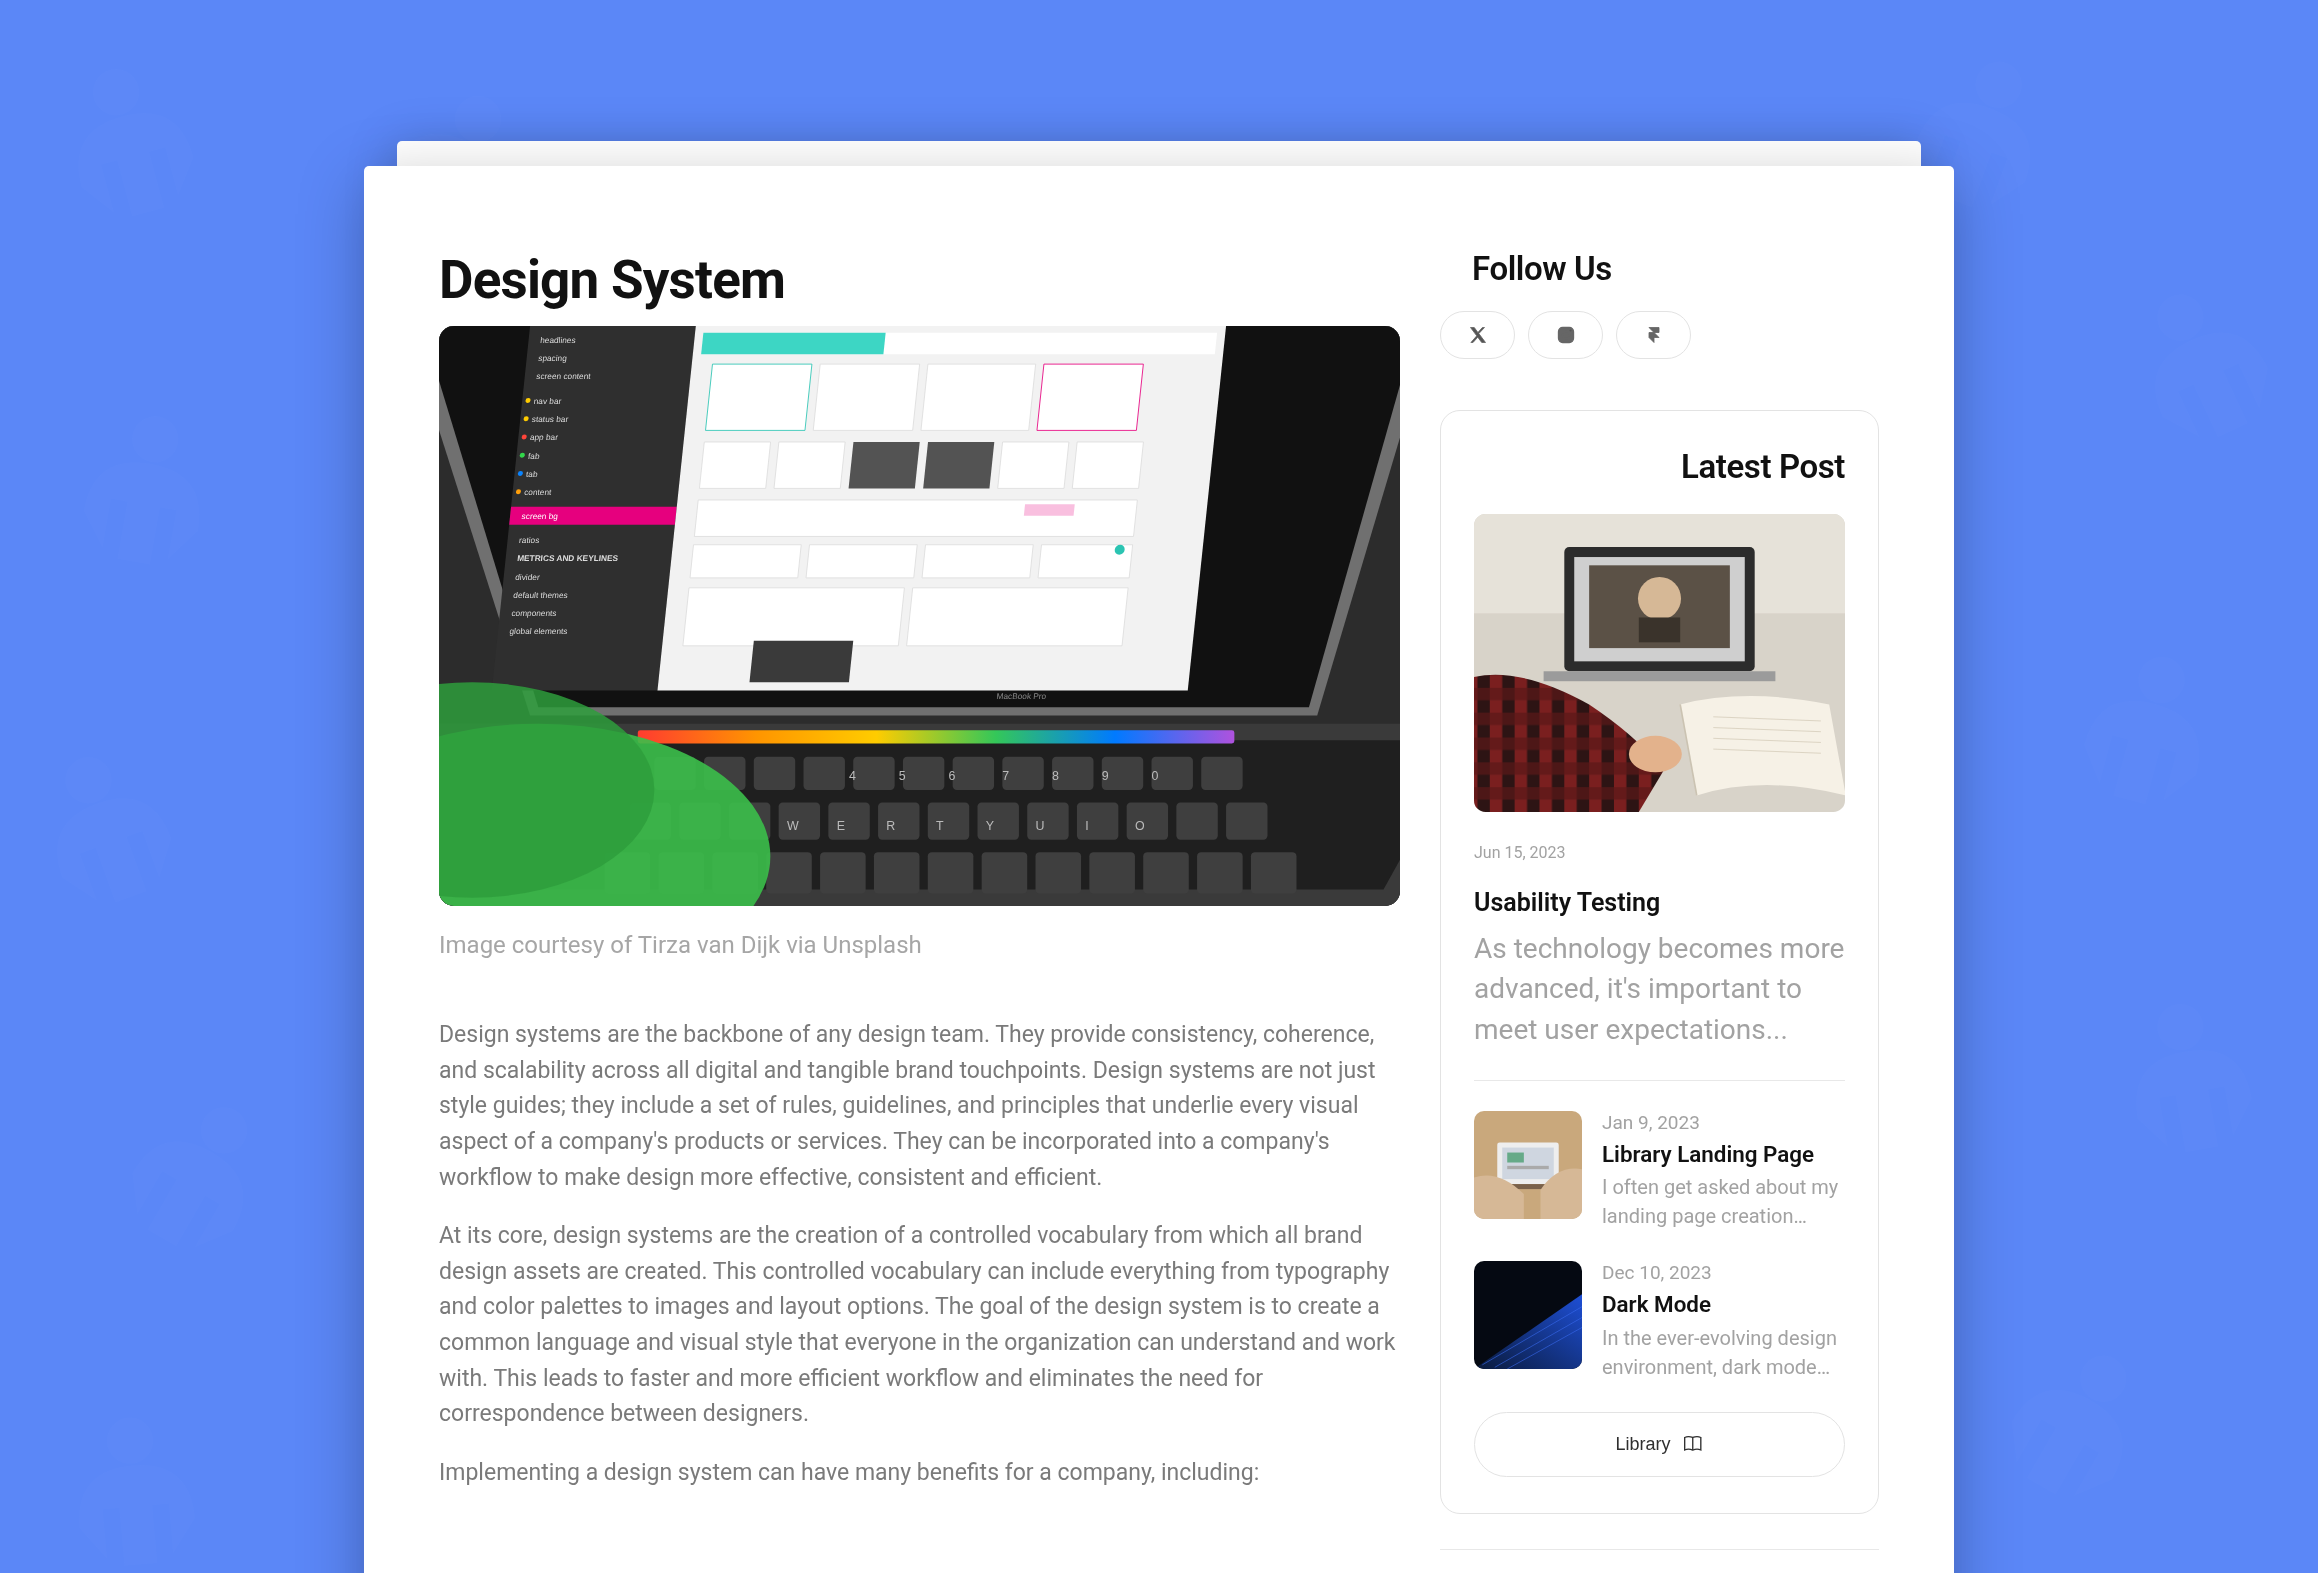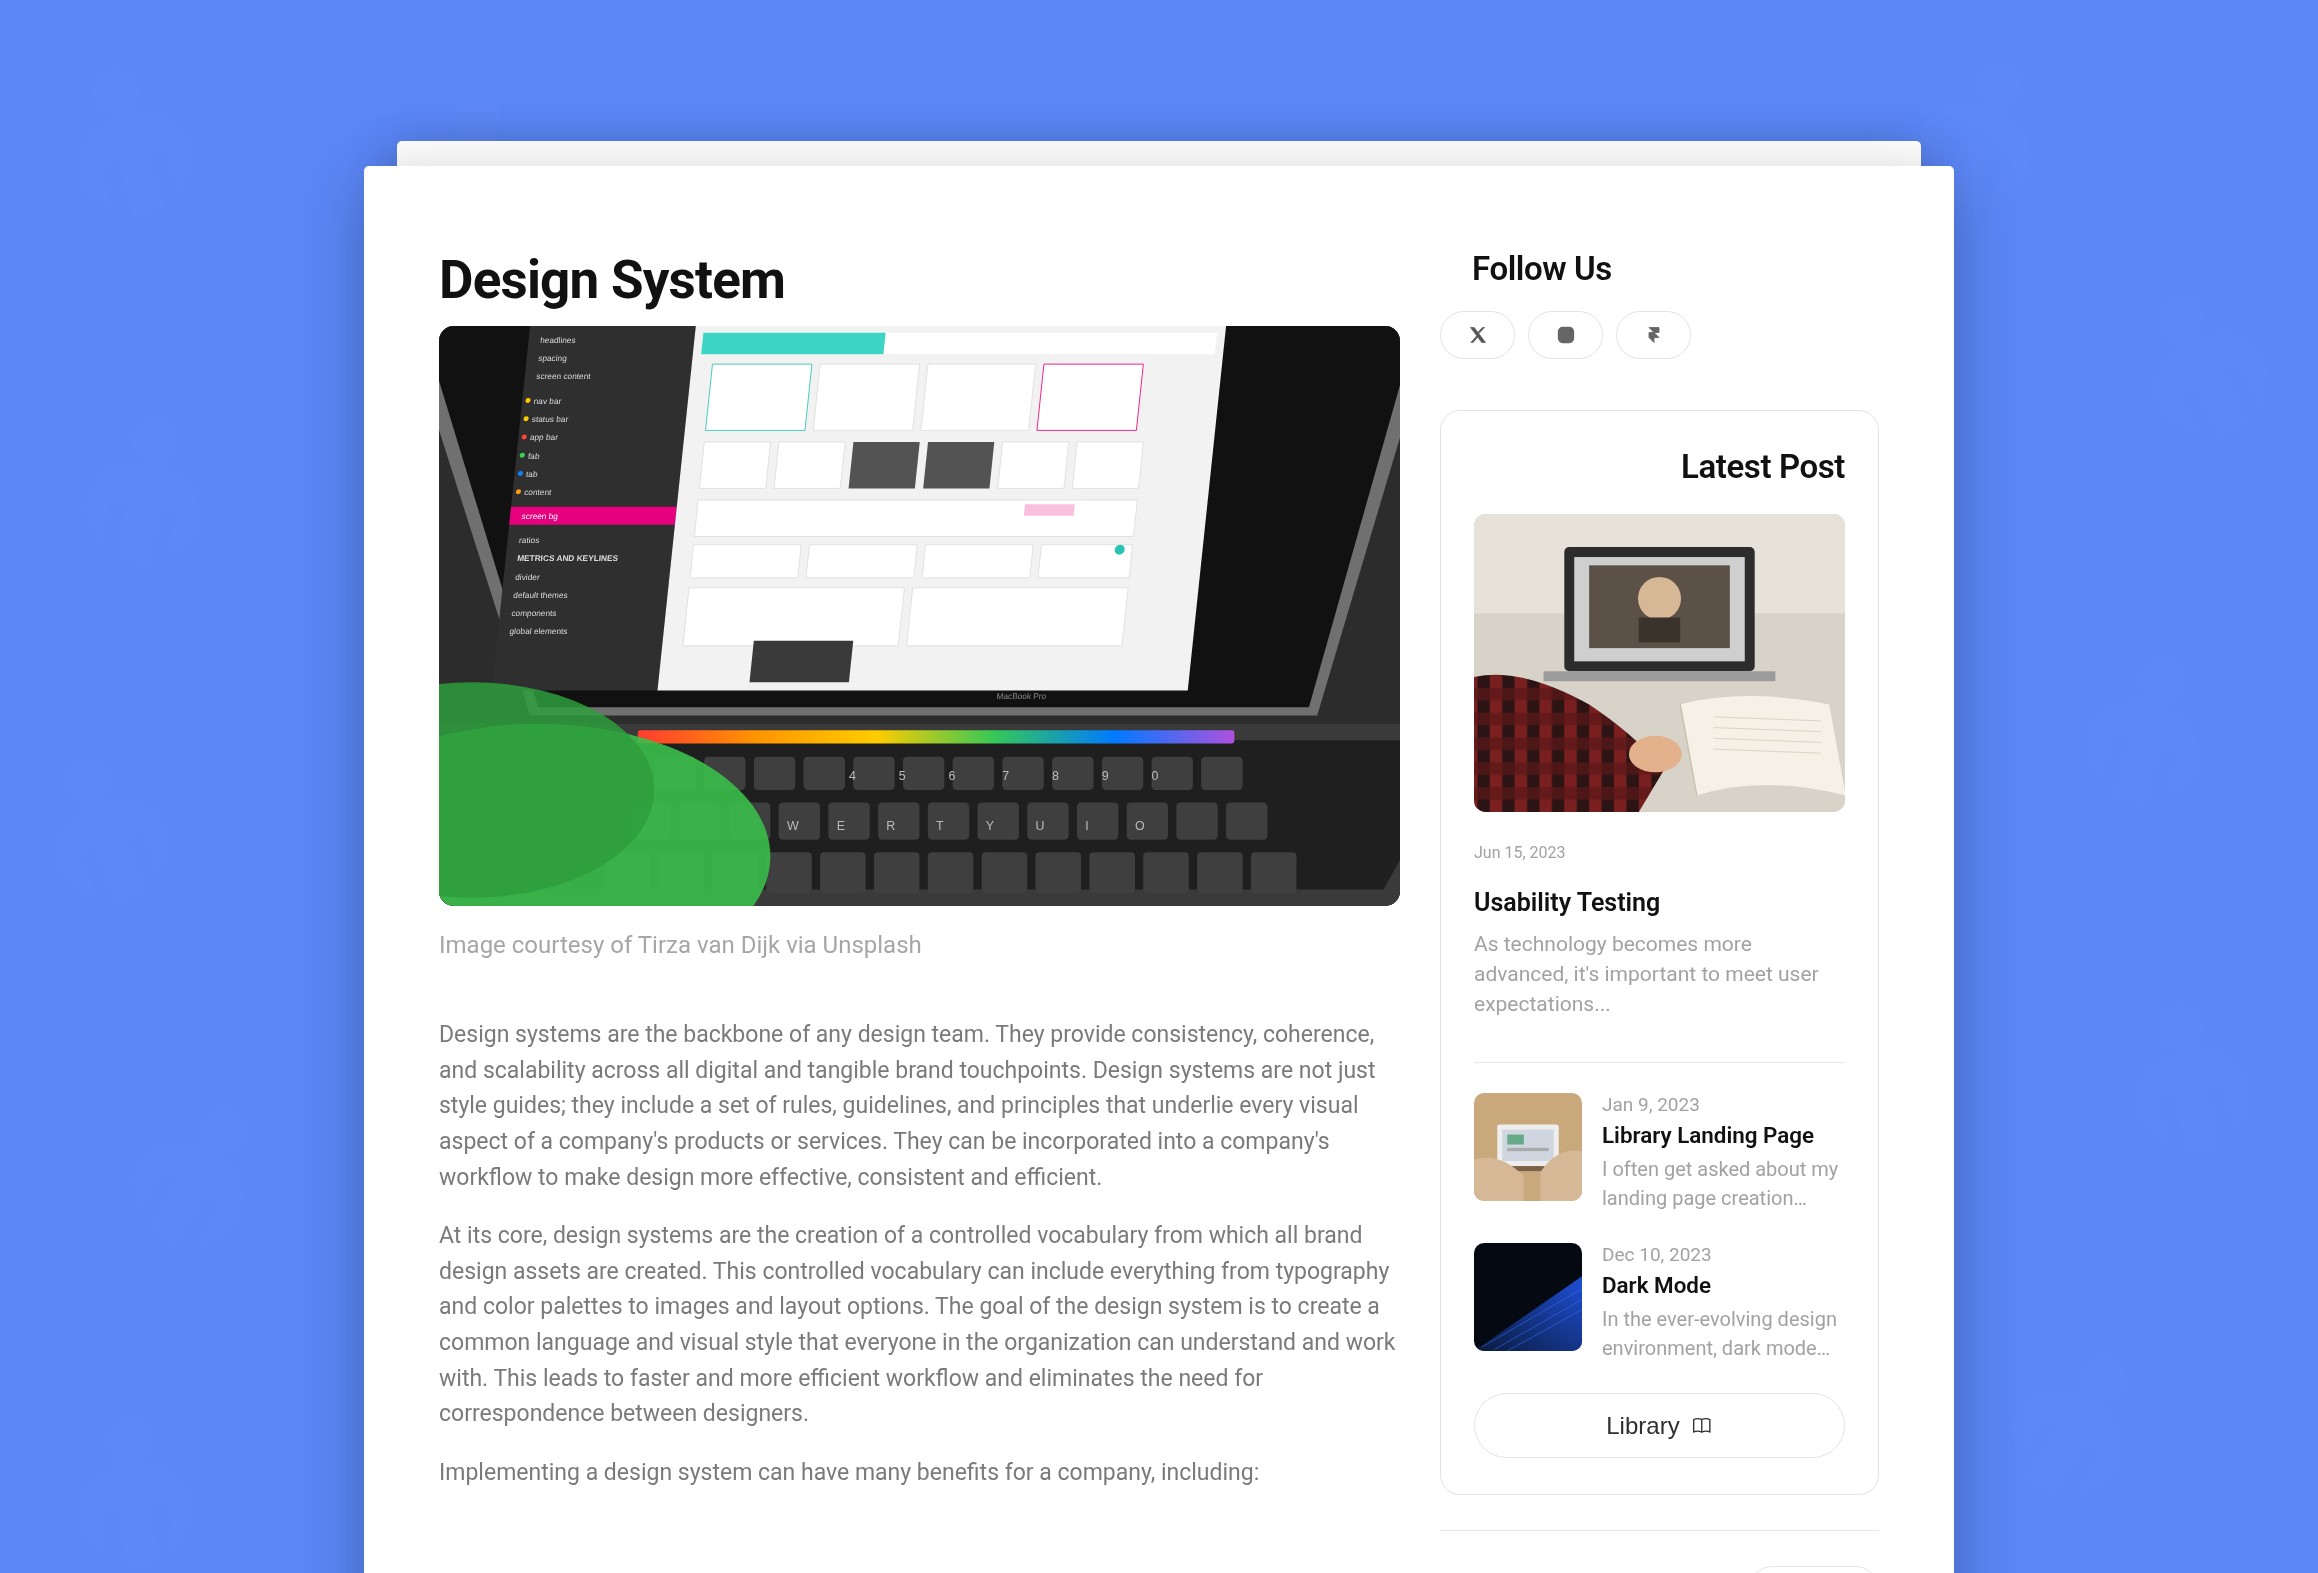--- a/index.html
+++ b/index.html
@@ -135,24 +135,24 @@
     color: #a2a2a2;
     margin-bottom: 26px;
   }
   .post-title {
     font-size: 25px;
     font-weight: 600;
     color: #111;
     margin-bottom: 11.6px;
   }
   .post-excerpt {
-    font-size: 21px;
+    font-size: 28px;
     line-height: 1.45;
     color: #a2a2a2;
-    margin-bottom: 42px;
+    margin-bottom: 30px;
   }
   .hr {
     height: 0.8px;
     background: #e8e8e8;
     margin-bottom: 30px;
   }
   .mini {
     display: flex;
     gap: 20px;
     margin-bottom: 30px;
@@ -171,21 +171,21 @@
   .mini .post-title { font-size: 22.4px; margin-bottom: 6.6px; }
   .mini .post-excerpt { font-size: 20px; margin-bottom: 0;
     display: -webkit-box; -webkit-line-clamp: 2; -webkit-box-orient: vertical; overflow: hidden;
   }
   .library-btn {
     width: 100%;
     height: 65px;
     border: 0.8px solid #e3e3e3;
     border-radius: 827px;
     background: #fff;
-    font-size: 24px;
+    font-size: 18px;
     font-weight: 500;
     color: #2f2f2f;
     display: flex;
     align-items: center;
     justify-content: center;
     gap: 11.6px;
     cursor: pointer;
   }
   .library-btn svg { width: 21.5px; height: 21.5px; stroke: #2f2f2f; fill: none; stroke-width: 1.5; }
   .share-row {

